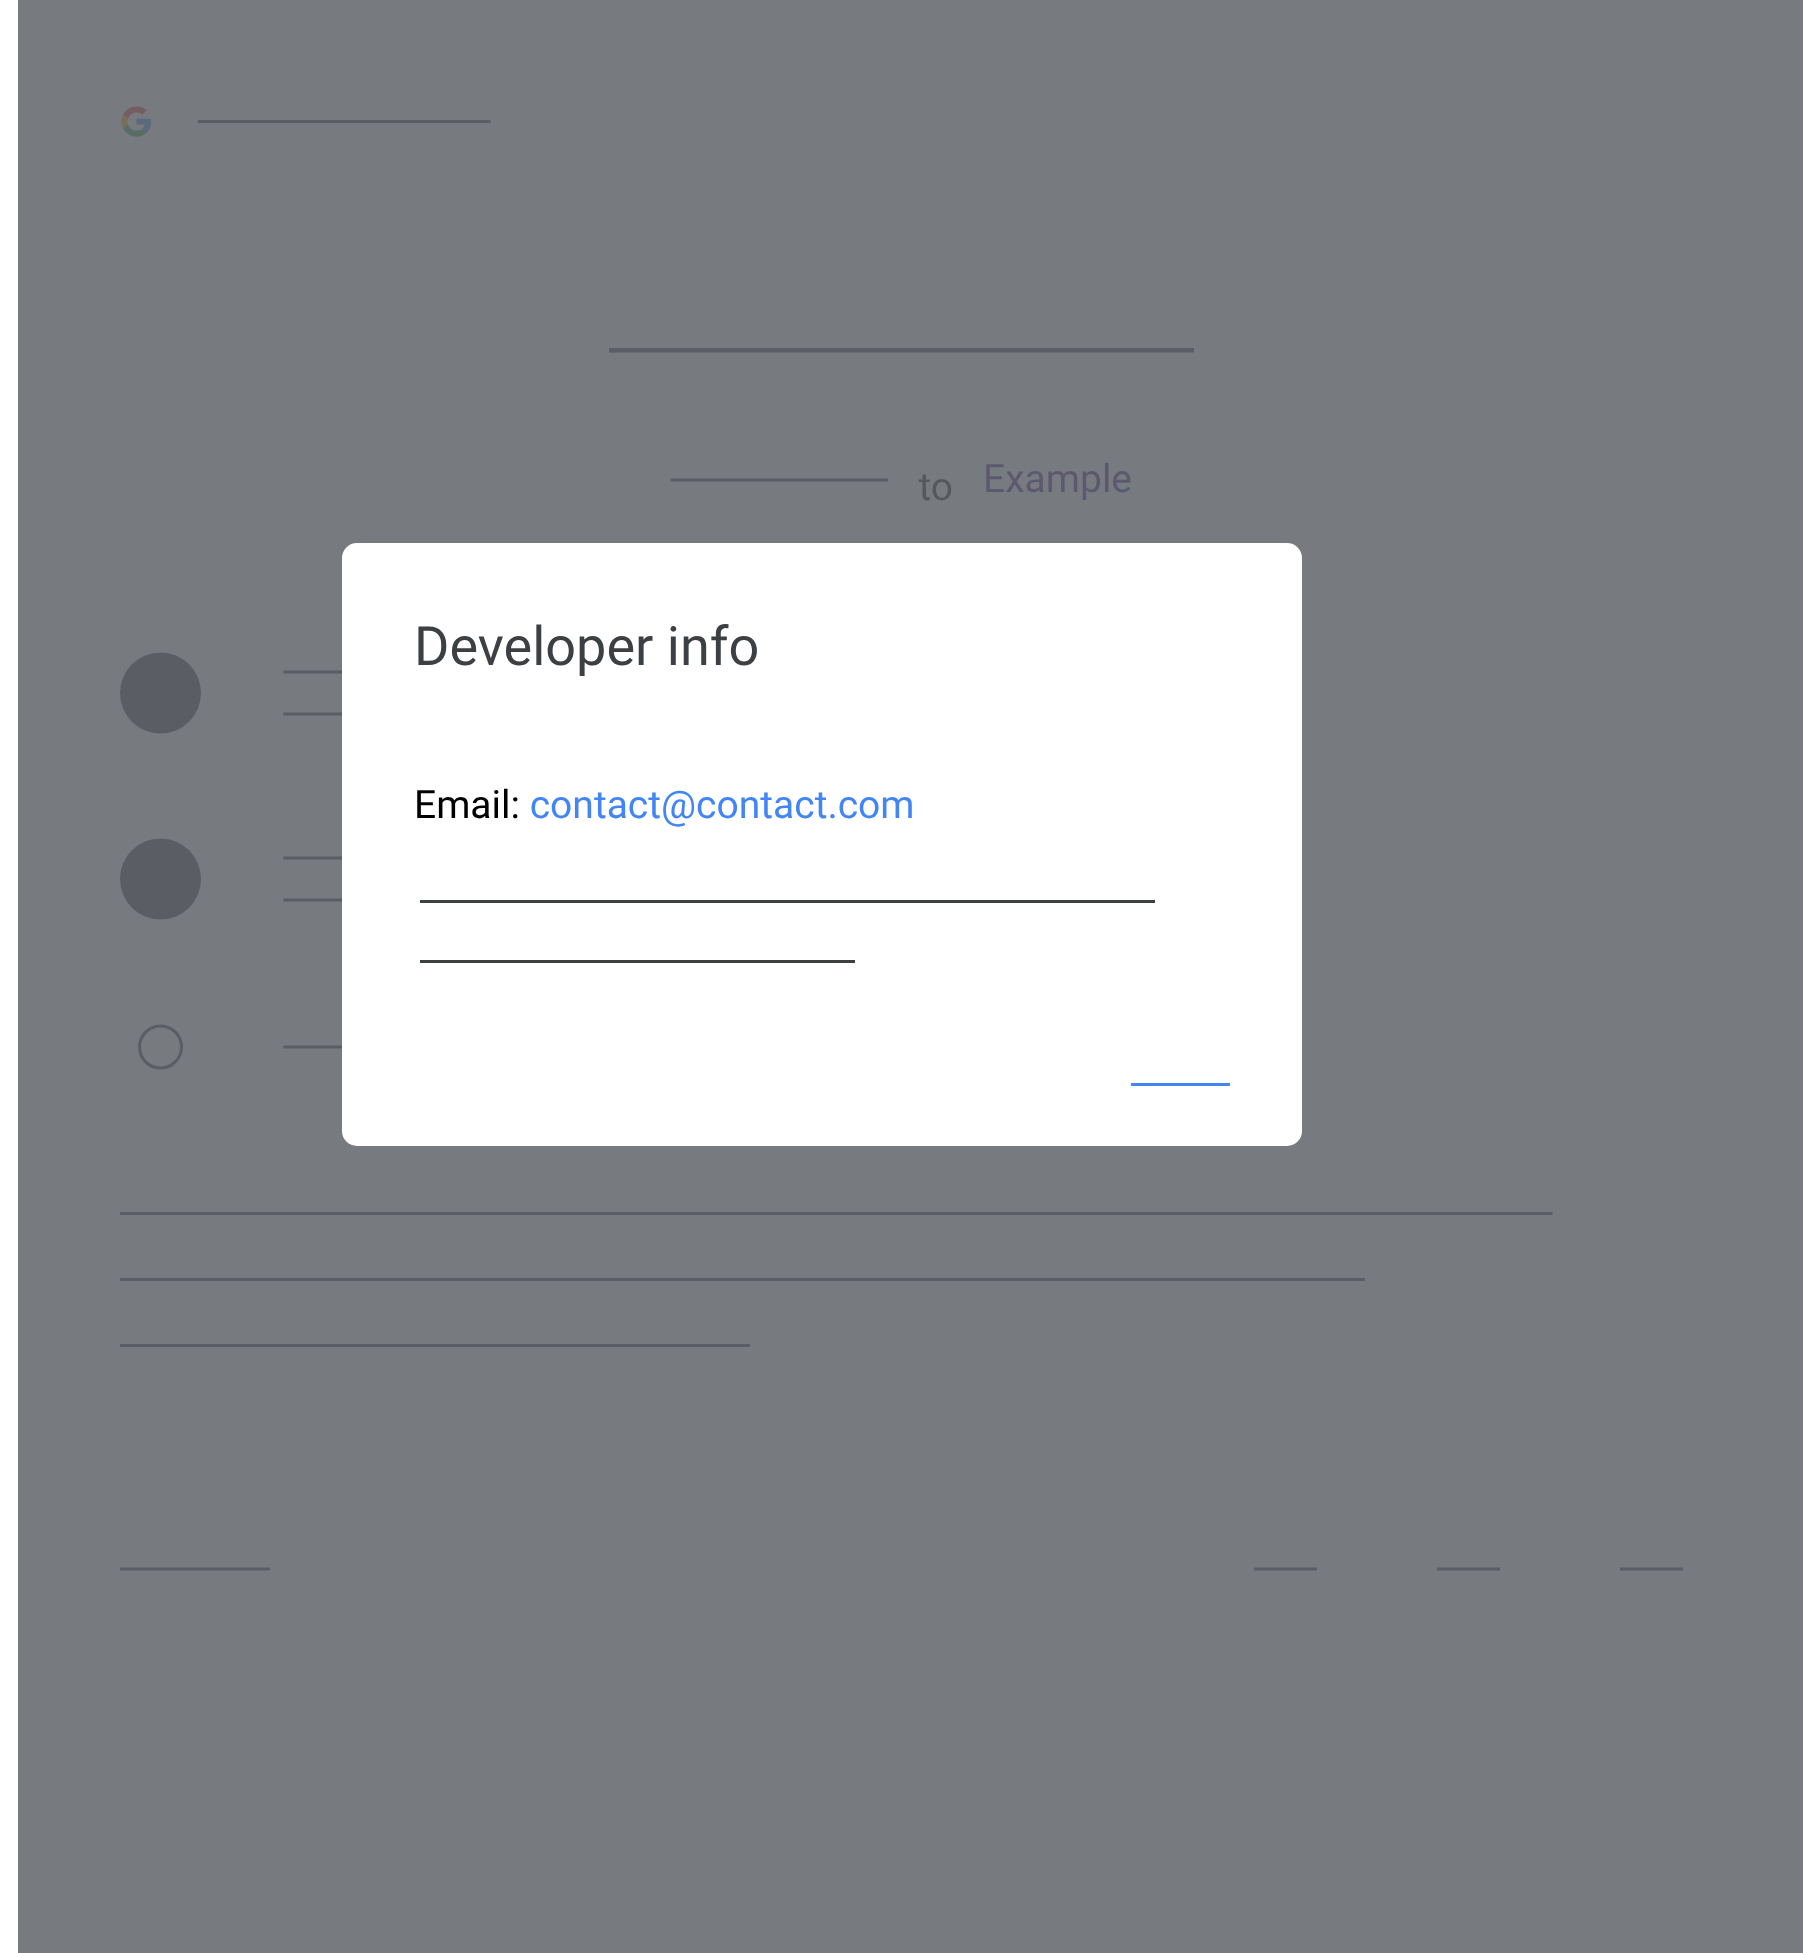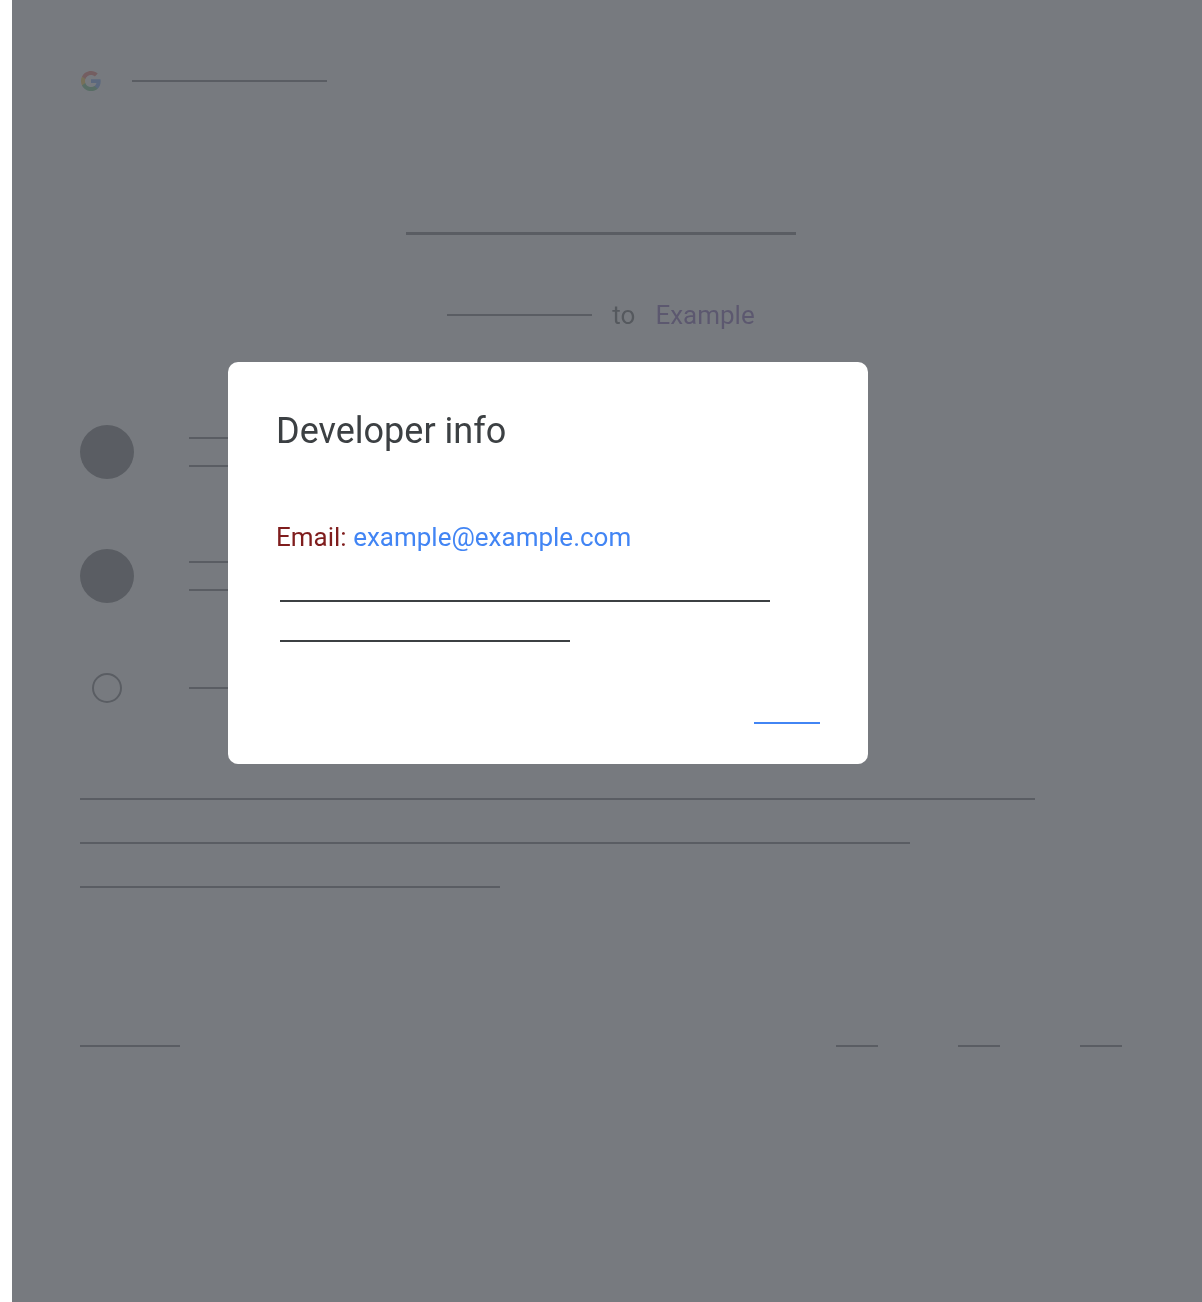--- a/index.html
+++ b/index.html
@@ -59,20 +59,21 @@
     }
     
     .subtitle-line {
       width: 145px;
       height: 2px;
       background: #3c4043;
     }
     
     .subtitle-text {
       color: #202124;
+      margin-top: 10px;
     }
     
     .subtitle-link {
       color: #4c1d95;
     }
     
     .accounts-section {
       margin-top: 95px;
     }
     
@@ -202,21 +203,21 @@
       font-weight: 400;
       margin-bottom: 70px;
     }
     
     .modal-email-row {
       font-size: 26px;
       margin-bottom: 48px;
     }
     
     .modal-email-label {
-      color: #7f1d1d;
+      color: #000000;
     }
     
     .modal-email-value {
       color: #4285f4;
     }
     
     .modal-line-1 {
       width: 490px;
       height: 2px;
       background: #3c4043;
@@ -304,21 +305,21 @@
       <div class="footer-right-line"></div>
     </div>
   </div>
 </div>
 
 <div class="overlay">
   <div class="modal">
     <h1 class="modal-title">Developer info</h1>
 
     <div class="modal-email-row">
-      <span class="modal-email-label">Email: </span><span class="modal-email-value">example@example.com</span>
+      <span class="modal-email-label">Email: </span><span class="modal-email-value">contact@contact.com</span>
     </div>
 
     <div class="modal-line-1"></div>
     <div class="modal-line-2"></div>
 
     <div class="modal-actions">
       <div class="modal-action-line"></div>
     </div>
   </div>
 </div>

